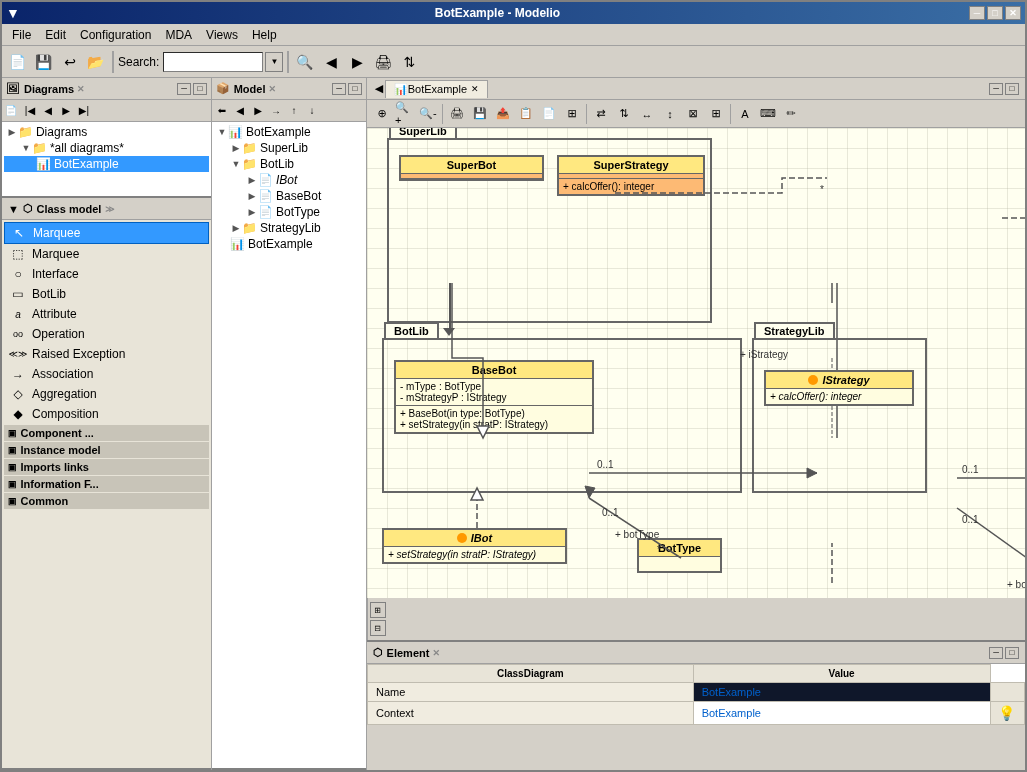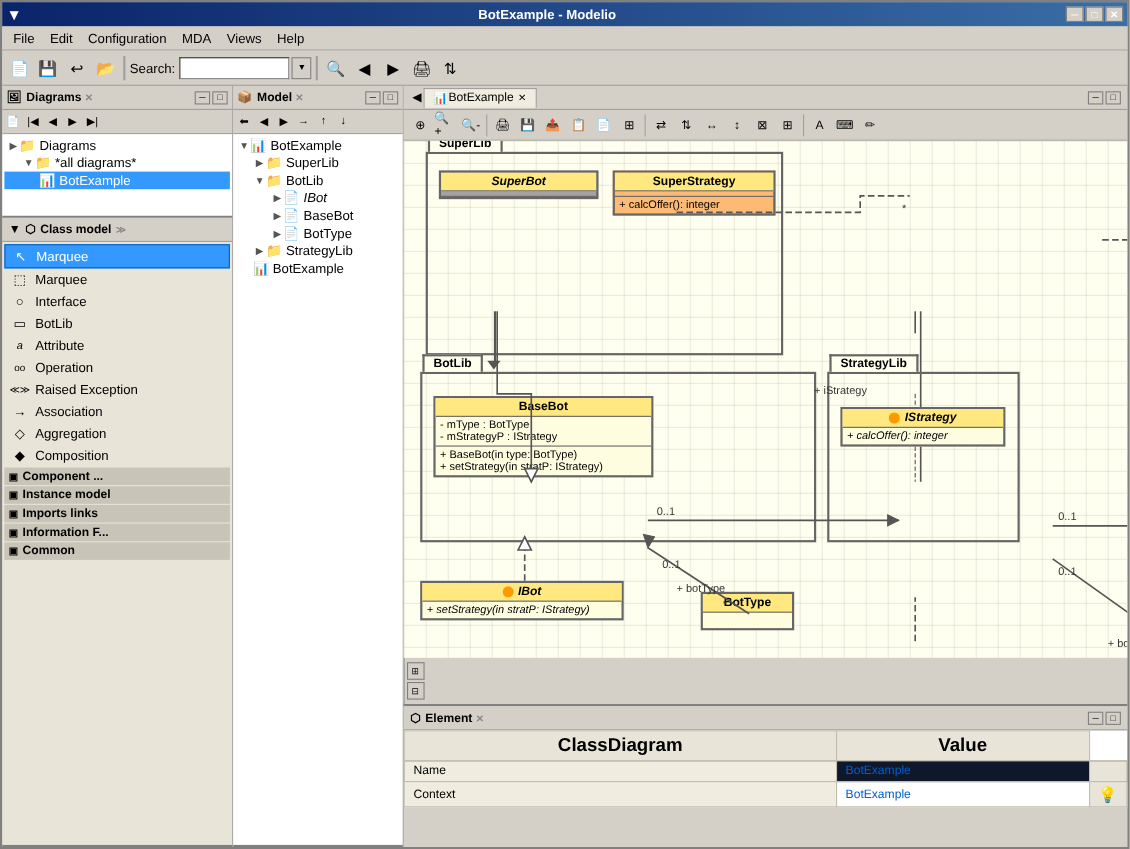--- a/index.html
+++ b/index.html
@@ -72,21 +72,21 @@
     .diagram-canvas { flex: 1; background: #fffff0; position: relative; overflow: hidden; }
     .canvas-grid { position: absolute; inset: 0; background-image: linear-gradient(rgba(180,180,160,0.3) 1px, transparent 1px), linear-gradient(90deg, rgba(180,180,160,0.3) 1px, transparent 1px); background-size: 20px 20px; }
     
     
     .connections-svg { position: absolute; inset: 0; pointer-events: none; overflow: visible; }
     
     
     .element-panel { height: 130px; border-top: 2px solid #808080; display: flex; flex-direction: column; }
     .element-header { background: #d4d0c8; height: 22px; display: flex; align-items: center; padding: 0 6px; border-bottom: 1px solid #a0a0a0; font-size: 11px; font-weight: bold; }
     .element-table { width: 100%; border-collapse: collapse; background: white; }
-    .element-table th { background: #e8e4d8; padding: 3px 8px; font-size: 17px; border: 1px solid #c0bcb0; text-align: center; }
+    .element-table th { background: #e8e4d8; padding: 3px 8px; font-size: 10px; border: 1px solid #c0bcb0; text-align: center; }
     .element-table td { padding: 3px 8px; font-size: 11px; border: 1px solid #c0bcb0; }
     .element-table tr.selected { background: #0f172a; }
     .element-table td.value-blue { color: #0060cc; }
     .element-table td.key-col { background: #f0ece0; font-weight: normal; }
     
     
     .side-rail { width: 20px; background: #d4d0c8; border-left: 1px solid #a0a0a0; display: flex; flex-direction: column; align-items: center; padding: 4px 2px; gap: 2px; }
     .rail-btn { width: 16px; height: 16px; background: #d4d0c8; border: 1px solid #808080; display: flex; align-items: center; justify-content: center; cursor: pointer; font-size: 8px; }
 
     
@@ -398,21 +398,21 @@
             <text x="595" y="395" font-size="10" fill="#333">0..1</text>
             <text x="755" y="345" font-size="10" fill="#333">*</text>
             <text x="720" y="465" font-size="10" fill="#333">*</text>
             <text x="640" y="460" font-size="10" fill="#333">+ botType</text>
             <text x="760" y="343" font-size="10" fill="#333">+ iStrategy</text>
           </svg>
 
           <div style="position:absolute; left:20px; top:10px; width:325px; height:185px; border:2px solid #666; background:transparent;">
             <div style="position:absolute; top:-18px; left:0; background:#ffe; border:2px solid #666; border-bottom:none; padding:1px 8px; font-size:11px; font-weight:bold;">SuperLib</div>
 
-            <div style="position:absolute; left:10px; top:15px; width:145px; border:2px solid #666; background:#a3a3a3; font-size:11px;font-style:italic;">
+            <div style="position:absolute; left:10px; top:15px; width:145px; border:2px solid #666; background:#fdba74; font-size:11px;">
               <div style="background:#ffe880; padding:2px 6px; text-align:center; font-weight:bold; border-bottom:1px solid #666;">SuperBot</div>
               <div style="padding:2px 6px; border-bottom:1px solid #666;"></div>
             </div>
 
             <div style="position:absolute; left:168px; top:15px; width:148px; border:2px solid #666; background:#fdba74; font-size:11px;">
               <div style="background:#ffe880; padding:2px 6px; text-align:center; font-weight:bold; border-bottom:1px solid #666;">SuperStrategy</div>
               <div style="padding:2px 6px; border-bottom:1px solid #666;"></div>
               <div style="padding:2px 4px;">
                 <span style="display:block; font-size:10px;">+ calcOffer(): integer</span>
               </div>

